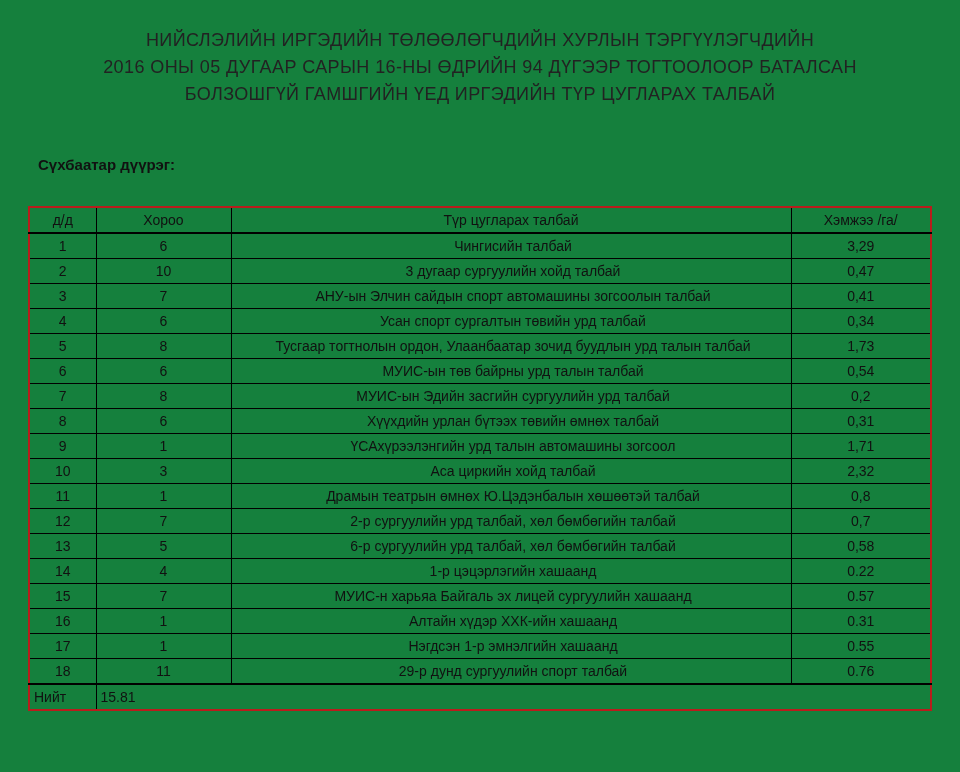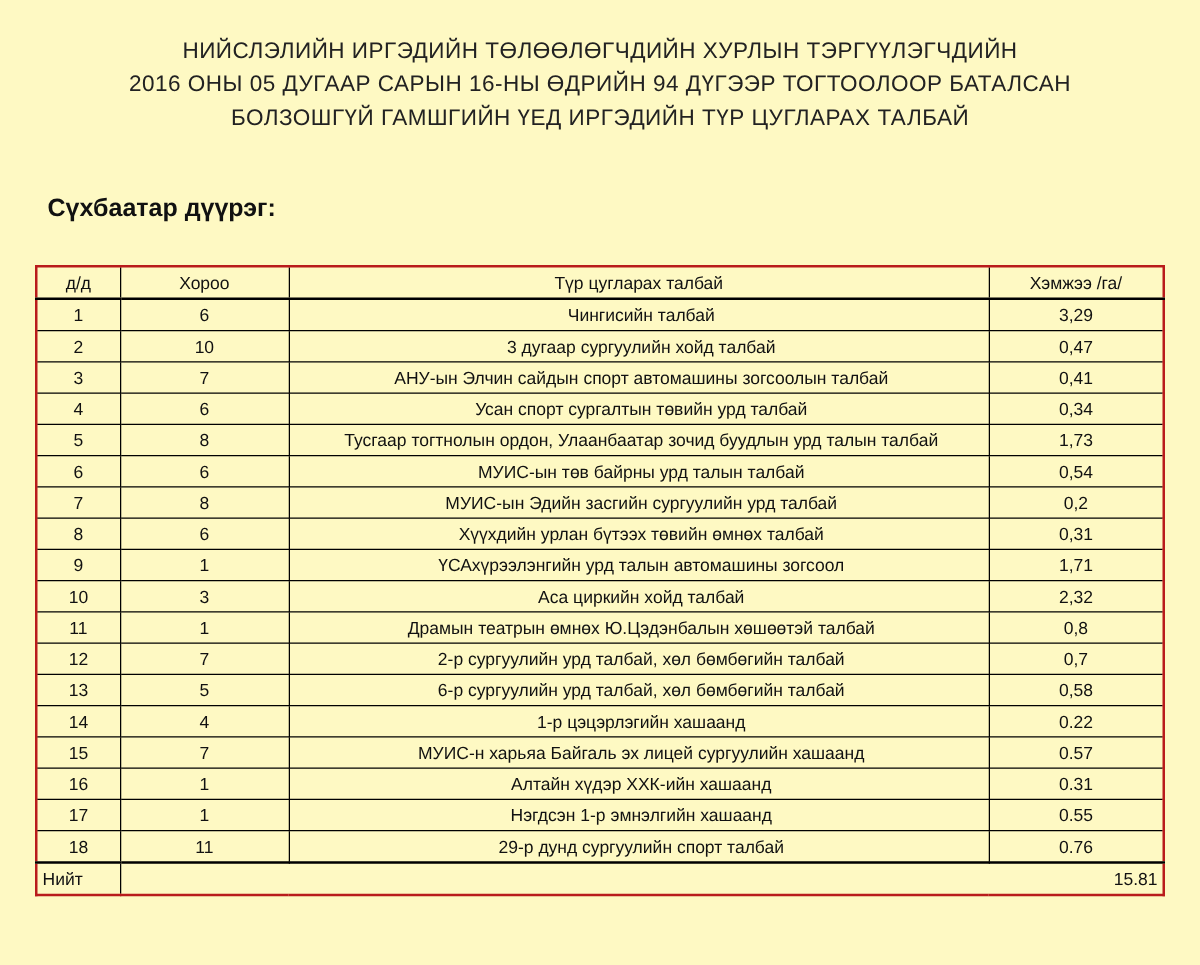--- a/index.html
+++ b/index.html
@@ -1,46 +1,46 @@
 <!DOCTYPE html>
 <html><head>
 <meta charset="utf-8">
 <style>
   html, body { margin: 0; padding: 0; background: #ffffff; }
   .page {
-    width: 960px; height: 772px; background: #fef9c3;
+    width: 960px; height: 772px; background: #15803d;
     font-family: "Liberation Sans", sans-serif; color: #1a1a1a;
     box-sizing: border-box; overflow: hidden;
   }
   .title {
     padding-top: 27px; text-align: center;
     font-size: 18px; line-height: 27px; font-weight: 400;
     letter-spacing: 0.4px; color: #222222;
   }
   .section-heading {
-    margin: 48px 0 0 38px; font-size: 20px; font-weight: 700; color: #111111;
+    margin: 48px 0 0 38px; font-size: 15px; font-weight: 700; color: #111111;
   }
   table.data-table {
     margin: 33px 0 0 28px; width: 902px;
     border-collapse: collapse; table-layout: fixed;
     border: 2px solid #b91c1c; font-size: 14px; color: #111111;
   }
   .data-table th, .data-table td {
     border: 1px solid #000000; padding: 1px 4px;
     height: 22px; line-height: 22px; overflow: hidden;
   }
   .data-table th {
     font-weight: 400; text-align: center; border-bottom: 2px solid #000000;
   }
   td.c-center { text-align: center; }
   td.c-name { text-align: center; padding-left: 8px; }
   td.c-name .wrap { display: inline-block; max-width: 478px; vertical-align: top; }
   tr.total-row td { border-top: 2px solid #000000; font-weight: 400; }
   td.total-label { text-align: left; padding-left: 4px; }
-  td.total-value { text-align: right; }
+  td.total-value { text-align: left; }
 </style>
 </head>
 <body>
 
 <div class="page">
 
   <div class="title">
     <div>НИЙСЛЭЛИЙН ИРГЭДИЙН ТӨЛӨӨЛӨГЧДИЙН ХУРЛЫН ТЭРГҮҮЛЭГЧДИЙН</div>
     <div>2016 ОНЫ 05 ДУГААР САРЫН 16-НЫ ӨДРИЙН 94 ДҮГЭЭР ТОГТООЛООР БАТАЛСАН</div>
     <div>БОЛЗОШГҮЙ ГАМШГИЙН ҮЕД ИРГЭДИЙН ТҮР ЦУГЛАРАХ ТАЛБАЙ</div>

